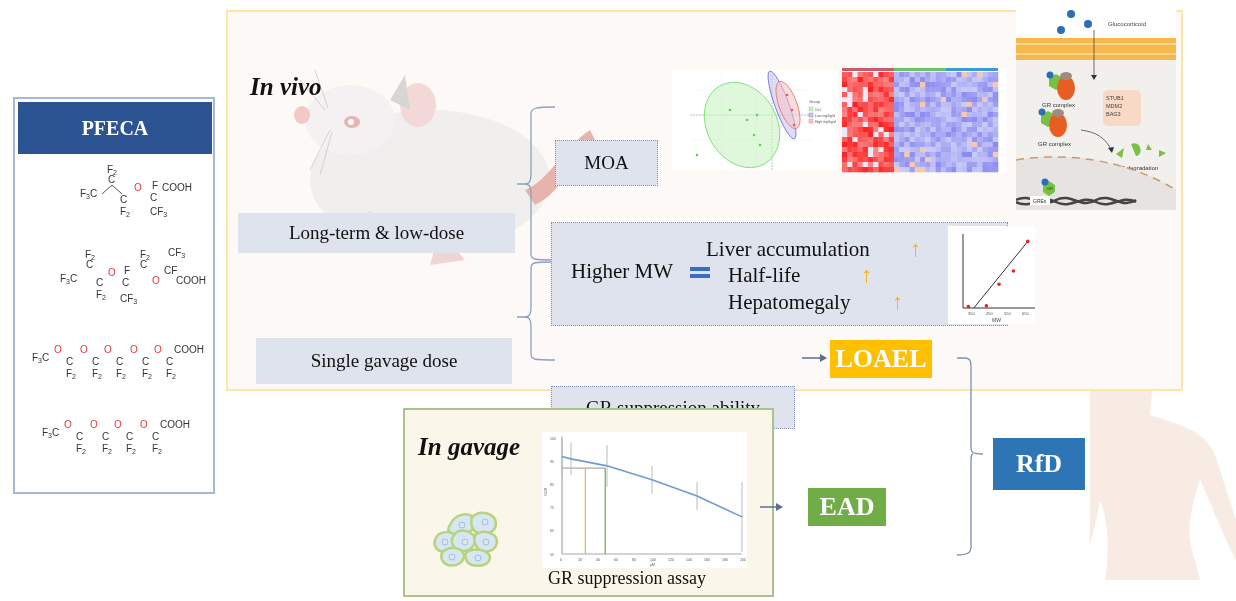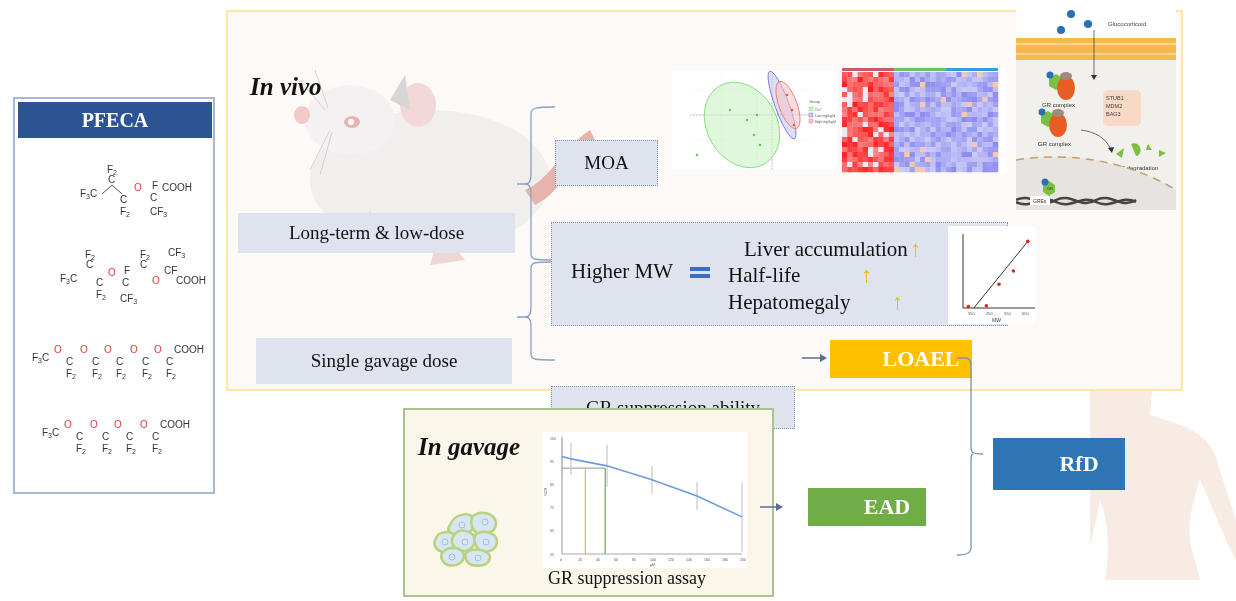--- a/index.html
+++ b/index.html
@@ -1,27 +1,27 @@
 <!DOCTYPE html>
 <html><head>
 <meta charset="utf-8">
 <style>
   html,body{margin:0;padding:0;}
   body{width:1236px;height:601px;position:relative;background:#ffffff;overflow:hidden;font-family:"Liberation Serif","DejaVu Serif",serif;color:#111;}
   .abs{position:absolute;}
   
   #pfeca{left:13px;top:97px;width:202px;height:397px;border:2px solid #a7b7d6;background:#fff;box-sizing:border-box;}
-  #pfeca .hdr{position:absolute;left:3px;top:3px;width:194px;height:36px;background:#2d5492;color:#fff;font-weight:bold;font-size:20px;display:flex;align-items:center;justify-content:center;}
+  #pfeca .hdr{position:absolute;left:3px;top:3px;width:194px;height:52px;background:#2d5492;color:#fff;font-weight:bold;font-size:20px;display:flex;align-items:center;justify-content:center;}
   .struct{position:absolute;}
   
   #invivo{left:226px;top:10px;width:957px;height:381px;border:2px solid #fde6a8;background:#fdf9f7;box-sizing:border-box;}
   .italic-label{font-style:italic;font-weight:bold;font-size:25px;}
   .bluebox{background:#dfe3ee;display:flex;align-items:center;justify-content:center;font-size:19px;margin-top:48px;}
   .dotted{border:1px dotted #8090b8;box-sizing:border-box;}
-  .tag{color:#fff;font-weight:bold;font-size:22px;display:flex;align-items:center;justify-content:center;padding-left:40px;}
+  .tag{color:#fff;font-weight:bold;font-size:26px;display:flex;align-items:center;justify-content:center;}
   #invitro{left:403px;top:408px;width:371px;height:189px;border:2px solid #a9c28e;background:#fbf6ea;box-sizing:border-box;}
   .arrow-up{color:#f4b41a;font-size:22px;font-weight:bold;}
   svg text{font-family:"Liberation Sans",sans-serif;}
 </style>
 </head>
 <body>
 
 <div id="pfeca" class="abs">
   <div class="hdr">PFECA</div>
 
@@ -836,21 +836,21 @@
   <rect x="14" y="186" width="20" height="9" fill="#fff"></rect>
   <text x="17" y="193" font-size="5" fill="#333">GREs</text>
 </svg>
 
 <div class="abs dotted" style="left:551px;top:222px;width:457px;height:104px;background:#dfe3ee"></div>
 <div class="abs" style="left:571px;top:259px;font-size:21px">Higher MW</div>
 <div class="abs" style="left:690px;top:267px;width:20px;height:12px">
   <div style="height:4px;background:#3b6cc4;margin-bottom:3px"></div>
   <div style="height:4px;background:#3b6cc4"></div>
 </div>
-<div class="abs" style="left:744px;top:237px;font-size:21px">Liver accumulation</div>
+<div class="abs" style="left:706px;top:237px;font-size:21px">Liver accumulation</div>
 <div class="abs arrow-up" style="left:910px;top:236px">↑</div>
 <div class="abs" style="left:728px;top:263px;font-size:21px">Half-life</div>
 <div class="abs arrow-up" style="left:861px;top:262px">↑</div>
 <div class="abs" style="left:728px;top:290px;font-size:21px">Hepatomegaly</div>
 <div class="abs arrow-up" style="left:892px;top:289px">↑</div>
 
 <svg id="mwplot" class="abs" style="left:948px;top:226px" width="87" height="98">
   <rect x="0" y="0" width="87" height="98" fill="#fff"></rect>
   <line x1="15" y1="8" x2="15" y2="82" stroke="#333" stroke-width="1"></line>
   <line x1="15" y1="82" x2="87" y2="82" stroke="#333" stroke-width="1"></line>

